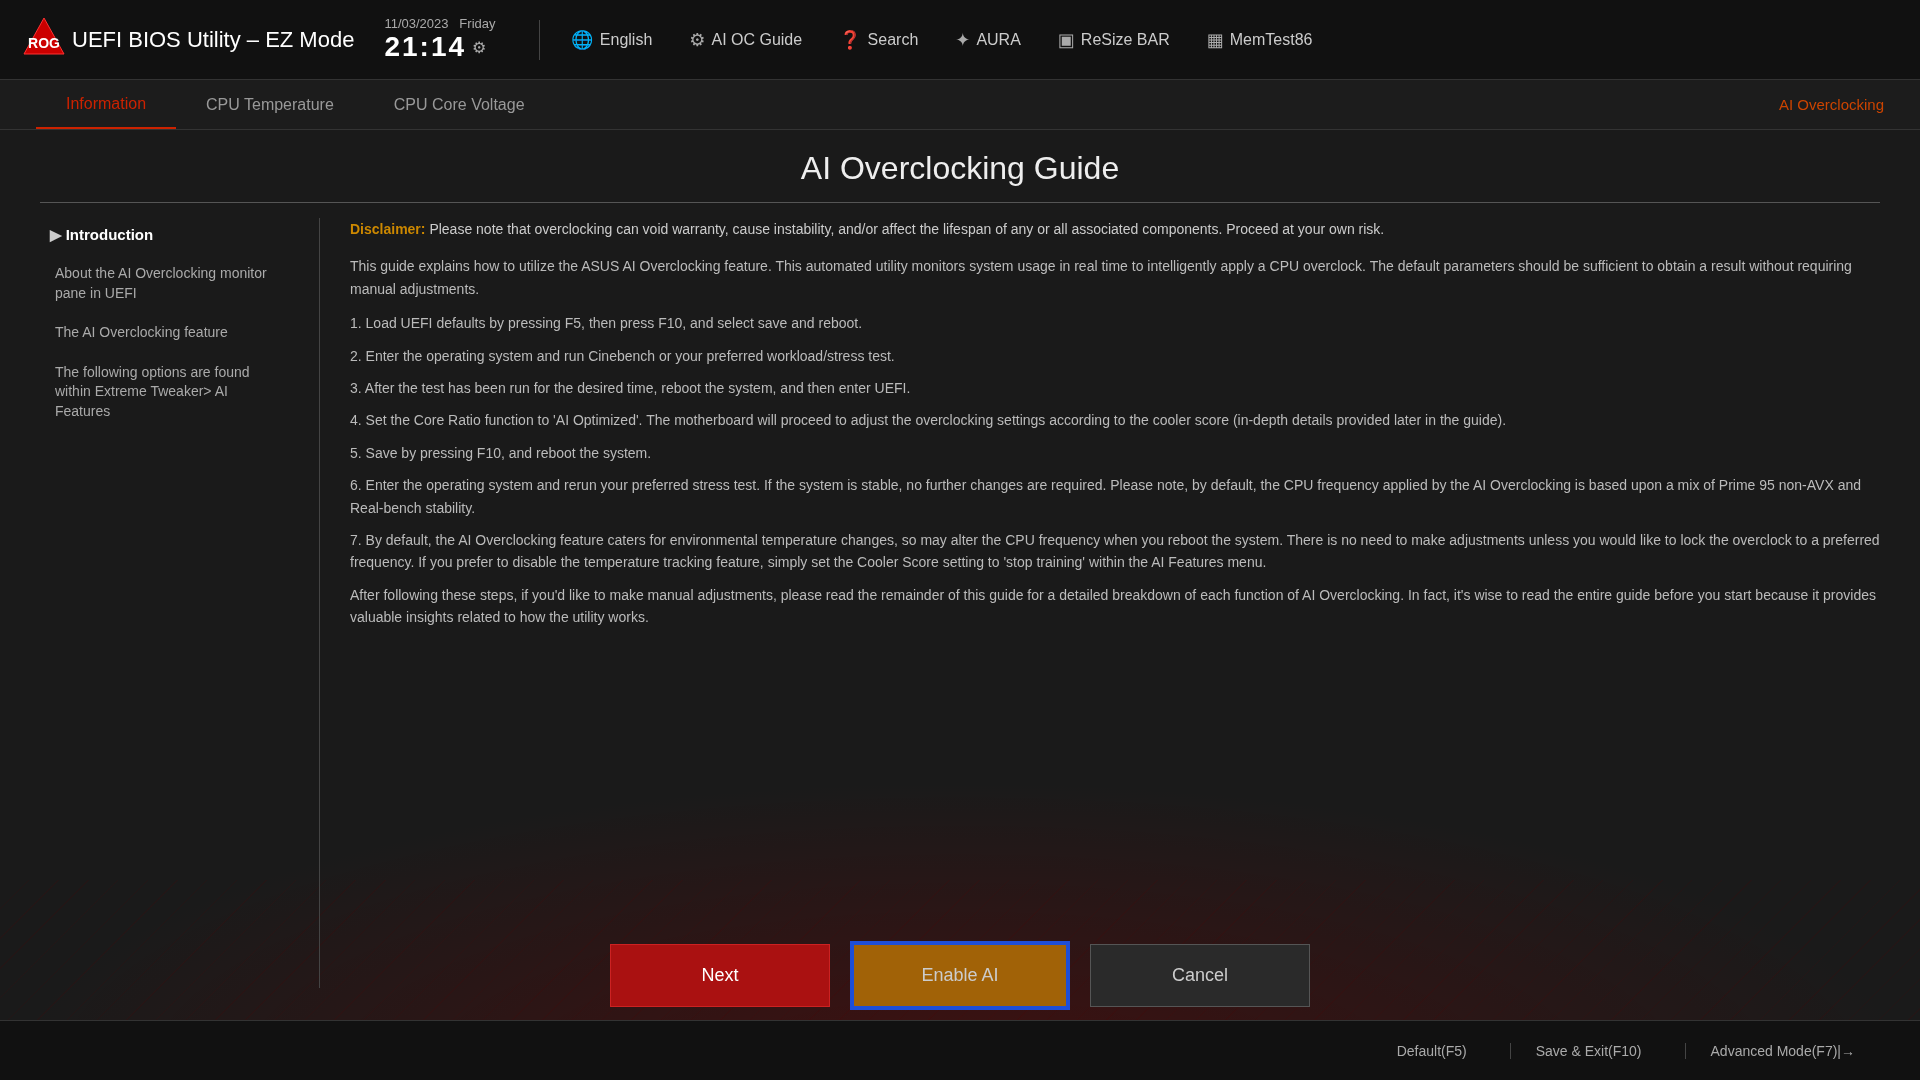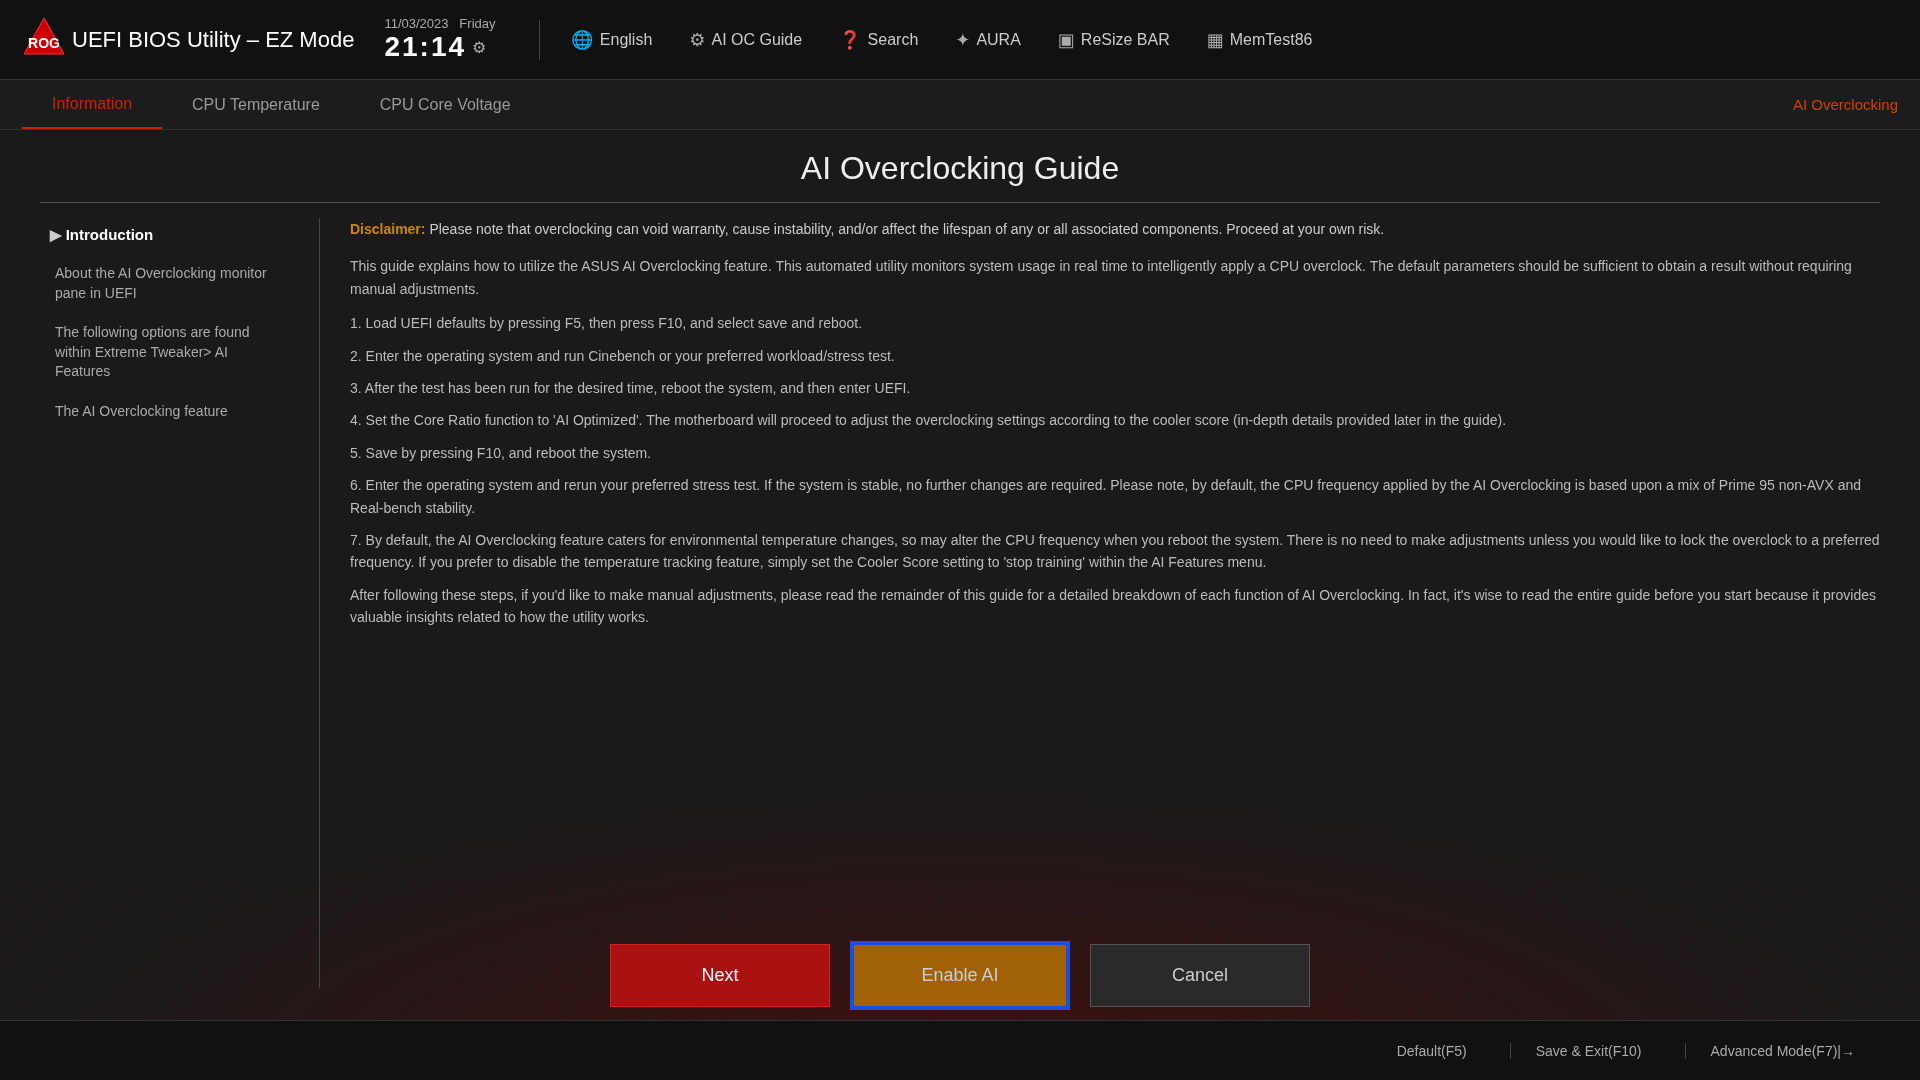--- a/index.html
+++ b/index.html
@@ -130,21 +130,21 @@
       font-size: 18px;
       color: #aaa;
     }
 
     
     .sub-header {
       display: flex;
       align-items: center;
       background: #1c1c1c;
       height: 50px;
-      padding: 0 22px;
+      padding: 0 36px;
       border-bottom: 1px solid #333;
       position: relative;
       z-index: 10;
     }
 
     .sub-nav-item {
       padding: 0 30px;
       color: #999;
       font-size: 16px;
       cursor: pointer;
@@ -394,26 +394,26 @@
   <h1 class="guide-title">AI Overclocking Guide</h1>
   <hr class="content-divider">
 
   <div class="content-area">
 
     <div class="sidebar">
       <div class="sidebar-item active">Introduction</div>
       <div class="sidebar-subitem">About the
 AI Overclocking
 monitor pane in UEFI</div>
+      <div class="sidebar-subitem">The AI
+Overclocking feature</div>
       <div class="sidebar-subitem">The following options
 are found within
 Extreme Tweaker&gt;
 AI Features</div>
-      <div class="sidebar-subitem">The AI
-Overclocking feature</div>
     </div>
 
     <div class="text-area">
       <p class="disclaimer-line">
         <span class="disclaimer-label">Disclaimer:</span>
         <span> Please note that overclocking can void warranty, cause instability, and/or affect the lifespan of any or all associated components. Proceed at your own risk.</span>
       </p>
       <p class="text-para">This guide explains how to utilize the ASUS AI Overclocking feature. This automated utility monitors system usage in real time to intelligently apply a CPU overclock. The default parameters should be sufficient to obtain a result without requiring manual adjustments.</p>
       <p class="text-step">1. Load UEFI defaults by pressing F5, then press F10, and select save and reboot.</p>
       <p class="text-step">2. Enter the operating system and run Cinebench or your preferred workload/stress test.</p>

